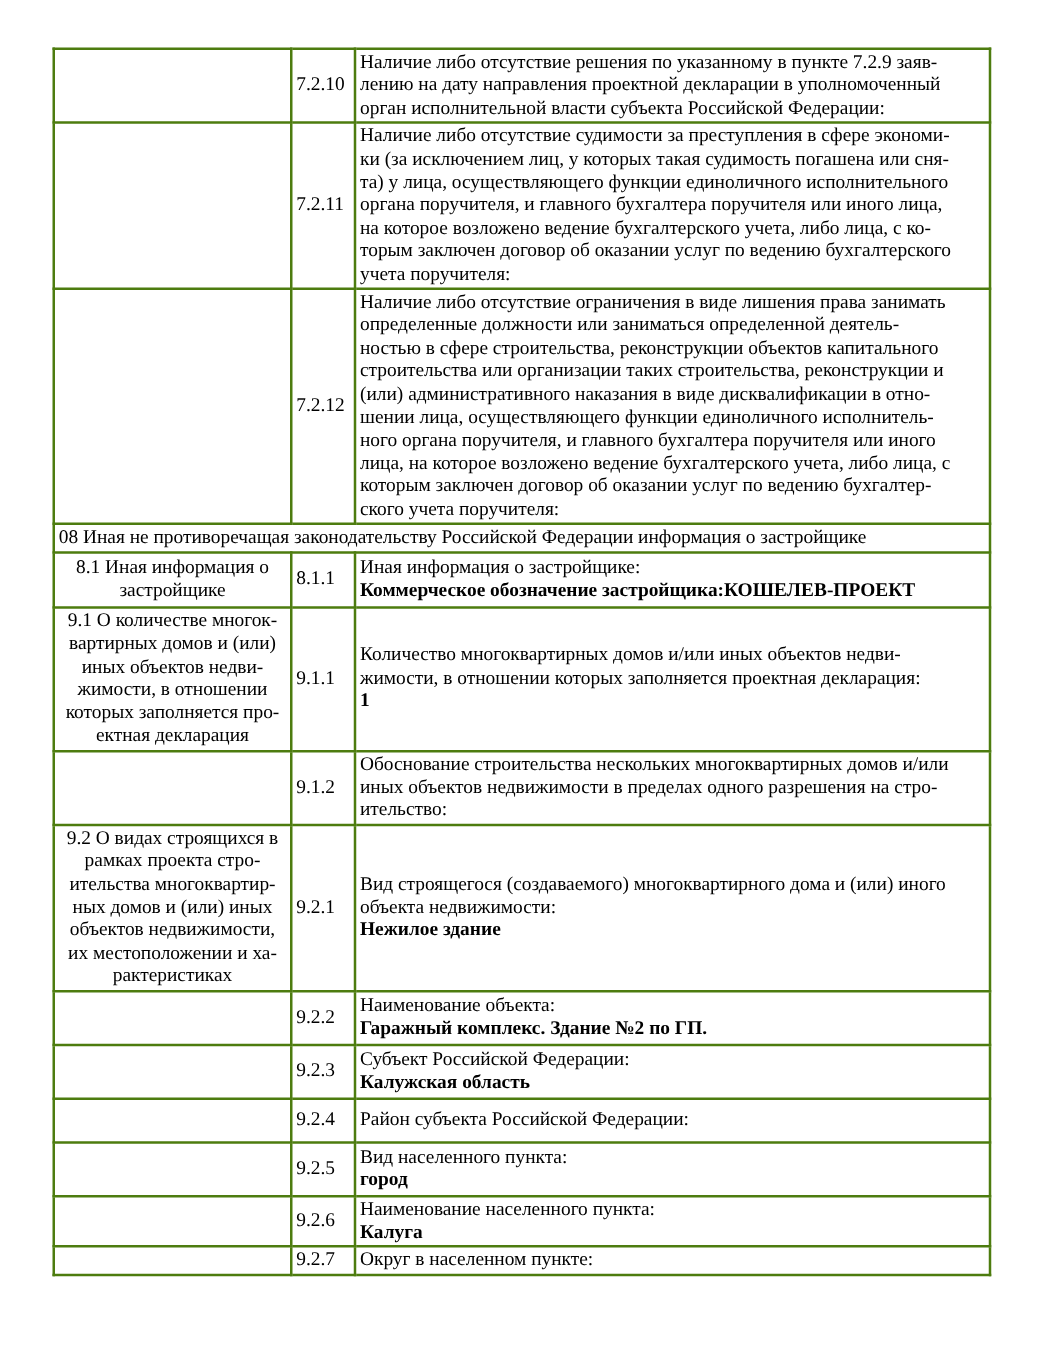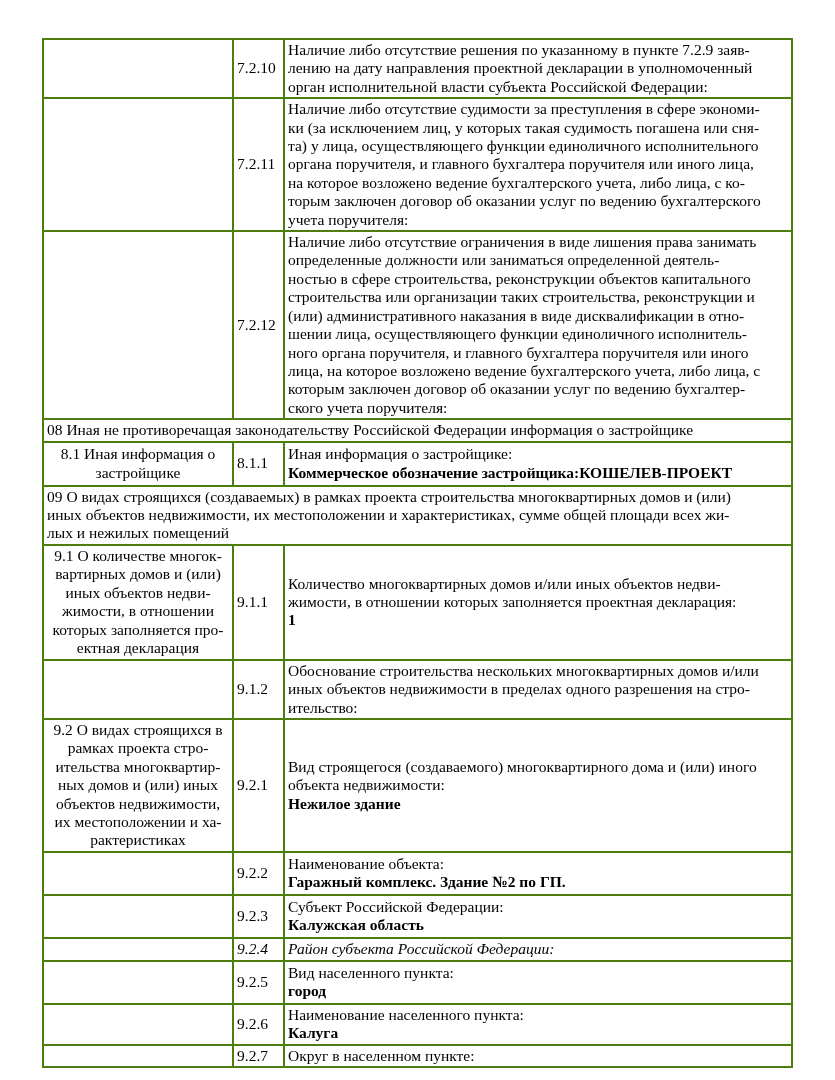--- a/index.html
+++ b/index.html
@@ -30,21 +30,21 @@
   tr.r1  { height:132px; }
   tr.r2  { height:184px; }
   tr.r3  { height:16px; }
   tr.r4  { height:44px; }
   tr.r5  { height:56px; }
   tr.r6  { height:115px;margin-top:36px; }
   tr.r7  { height:56px; }
   tr.r8  { height:131px; }
   tr.r9  { height:43px; }
   tr.r10 { height:43px; }
-  tr.r11 { height:23px;font-style:italic; }
+  tr.r11 { height:35px; }
   tr.r12 { height:43px;padding-left:37px; }
   tr.r13 { height:34px; }
   tr.r14 { height:16px; }
 </style>
 </head>
 <body>
 
 <div class="page">
   <table class="decl">
     <colgroup>
@@ -105,25 +105,20 @@
       <tr class="r4">
         <td class="c1">8.1 Иная информация о
 застройщике</td>
         <td class="c2">8.1.1</td>
         <td class="c3">
           <span class="lbl">Иная информация о застройщике:</span>
           <span class="val">Коммерческое обозначение застройщика:КОШЕЛЕВ-ПРОЕКТ</span>
         </td>
       </tr>
 
-      <tr class="r5">
-        <td class="section" colspan="3">09 О видах строящихся (создаваемых) в рамках проекта строительства многоквартирных домов и (или)
-иных объектов недвижимости, их местоположении и характеристиках, сумме общей площади всех жи-
-лых и нежилых помещений</td>
-      </tr>
 
       <tr class="r6">
         <td class="c1">9.1 О количестве многок-
 вартирных домов и (или)
 иных объектов недви-
 жимости, в отношении
 которых заполняется про-
 ектная декларация</td>
         <td class="c2">9.1.1</td>
         <td class="c3">

